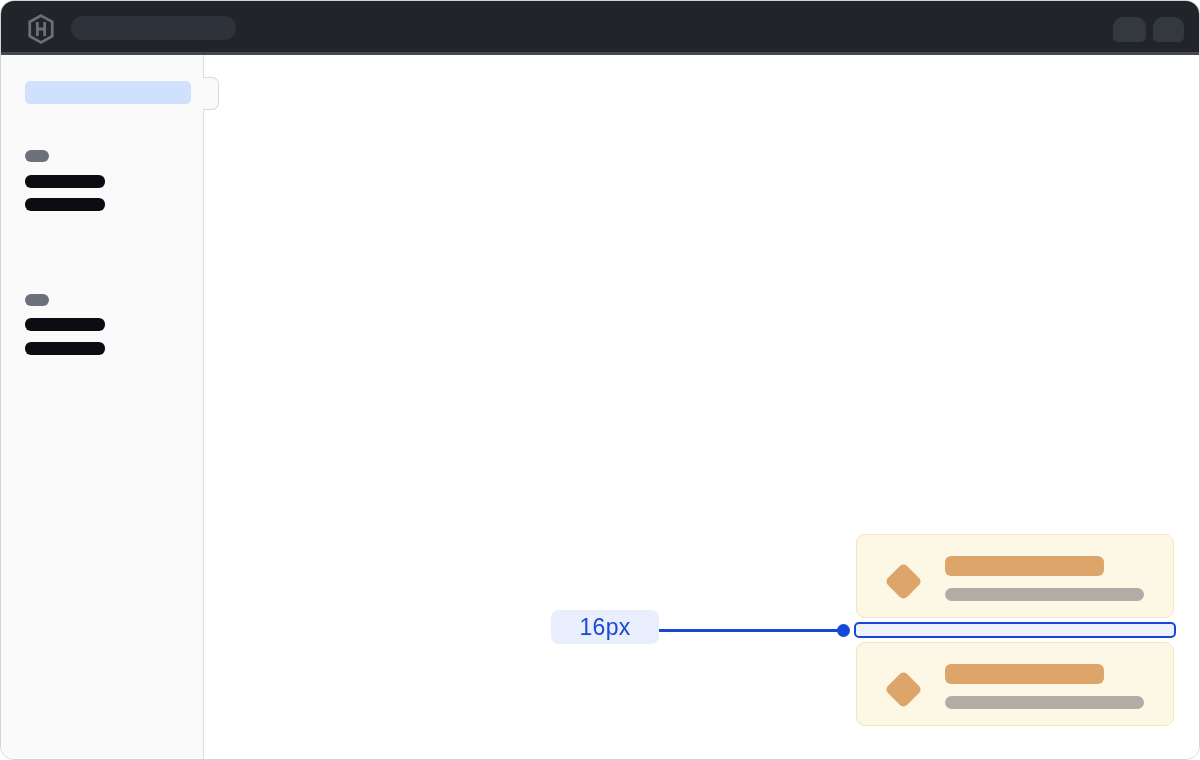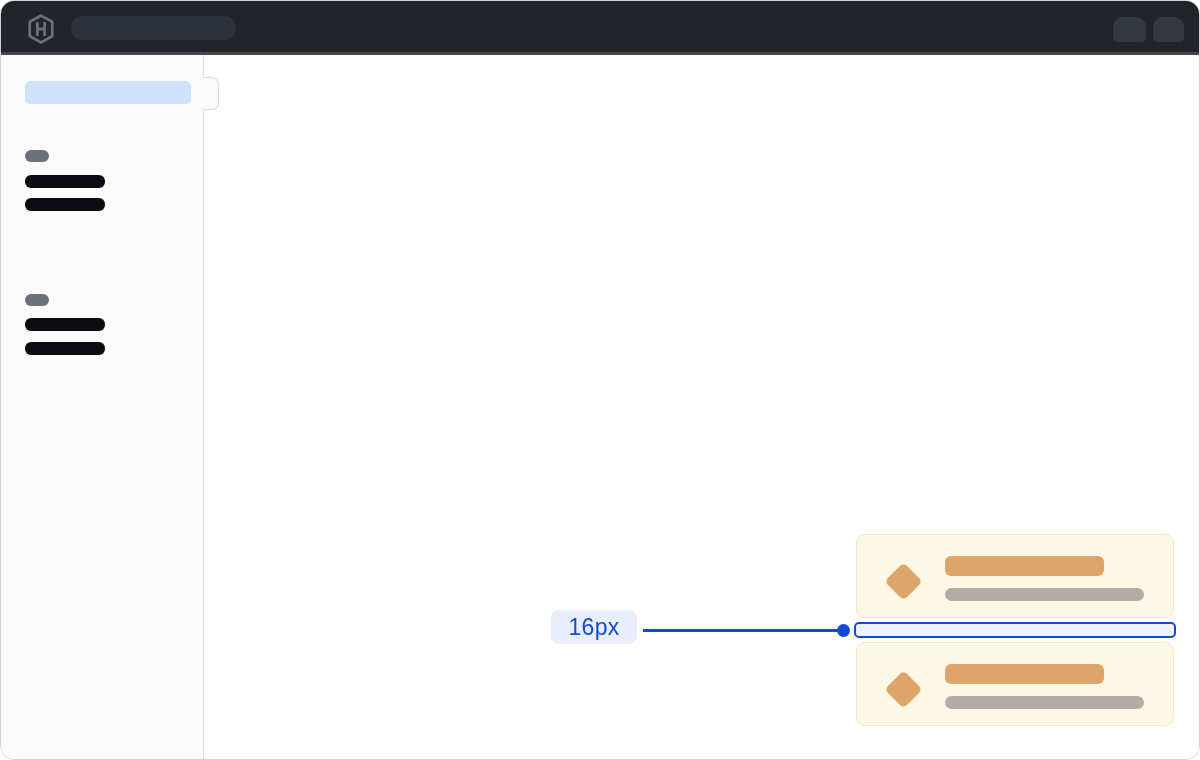--- a/index.html
+++ b/index.html
@@ -81,21 +81,21 @@
   .gap-box {
     position: absolute; left: 853px; top: 621px; width: 322px; height: 16px;
     background: #edf2fd; border: 2px solid #1448d8; border-radius: 5px; z-index: 3;
   }
   .anno-line { position: absolute; left: 642px; top: 628px; width: 197px; height: 3px; background: #1448d8; }
   .anno-dot {
     position: absolute; left: 836px; top: 623px; width: 13px; height: 13px;
     background: #1448d8; border-radius: 50%;
   }
   .anno-label {
-    position: absolute; left: 550px; top: 609px; width: 86px; height: 34px;
+    position: absolute; left: 550px; top: 609px; width: 108px; height: 34px;
     background: #e8eefb; border-radius: 8px; color: #1a49d3;
     font-size: 23px; font-weight: 500; letter-spacing: 0.3px;
     display: flex; align-items: center; justify-content: center; text-align: right;
   }
 </style>
 </head>
 <body>
 
 <div class="frame">
 

